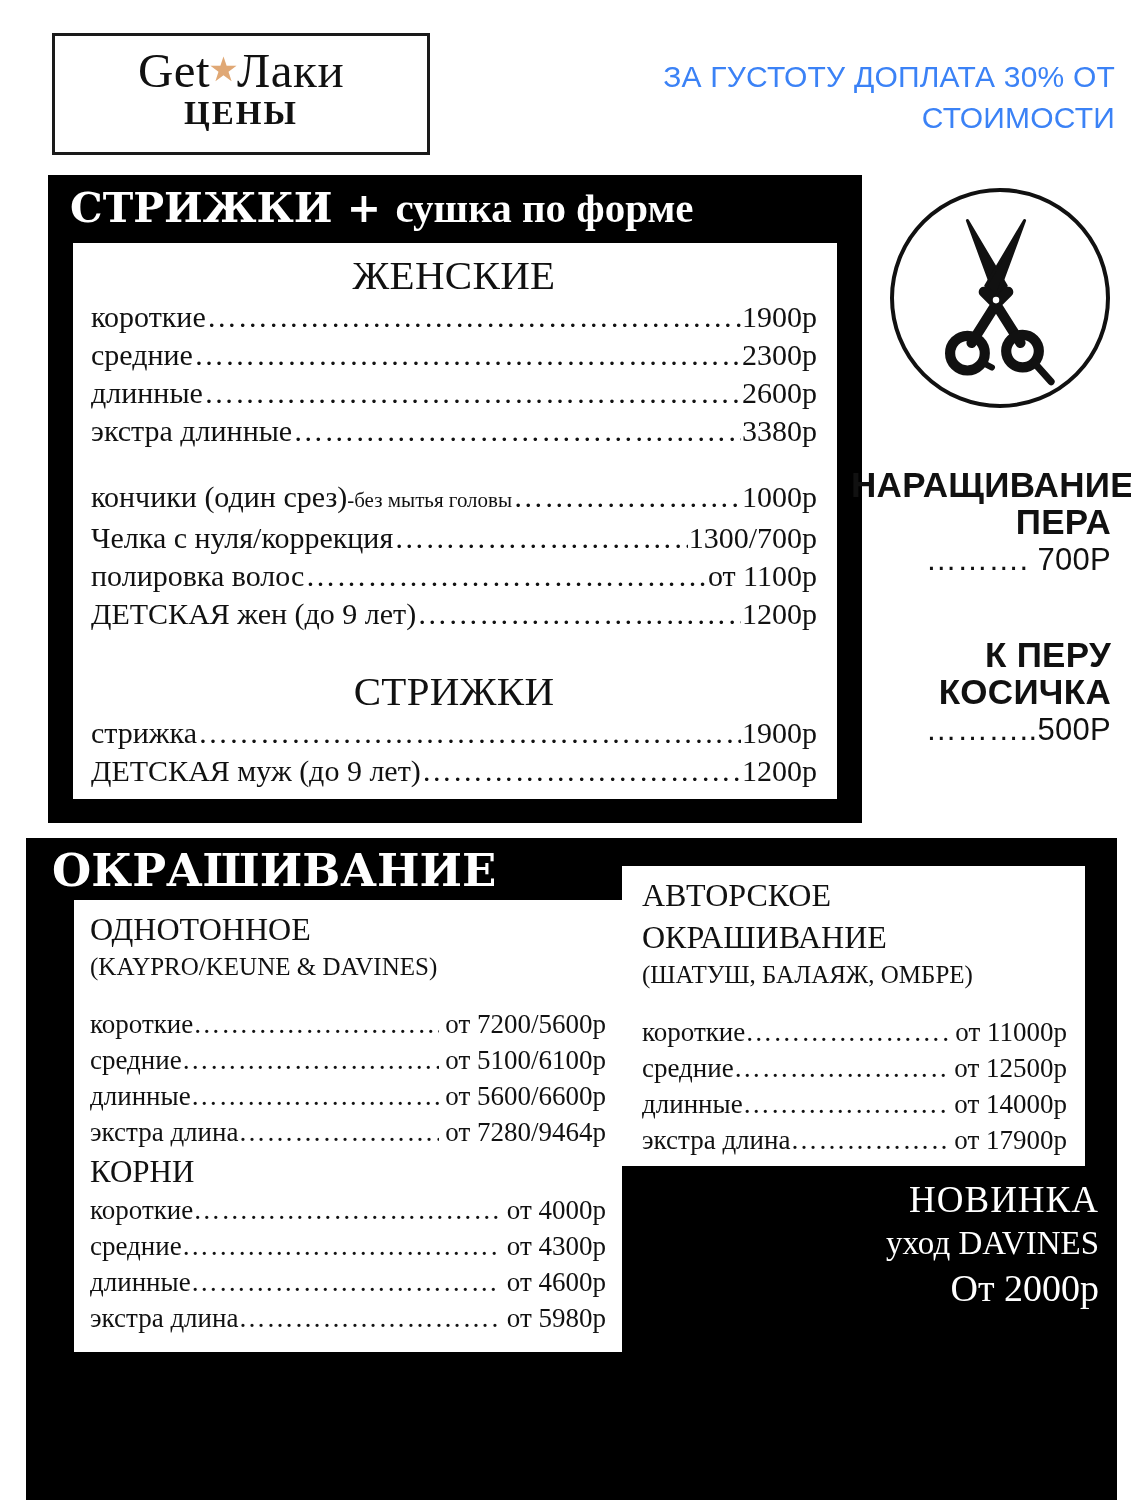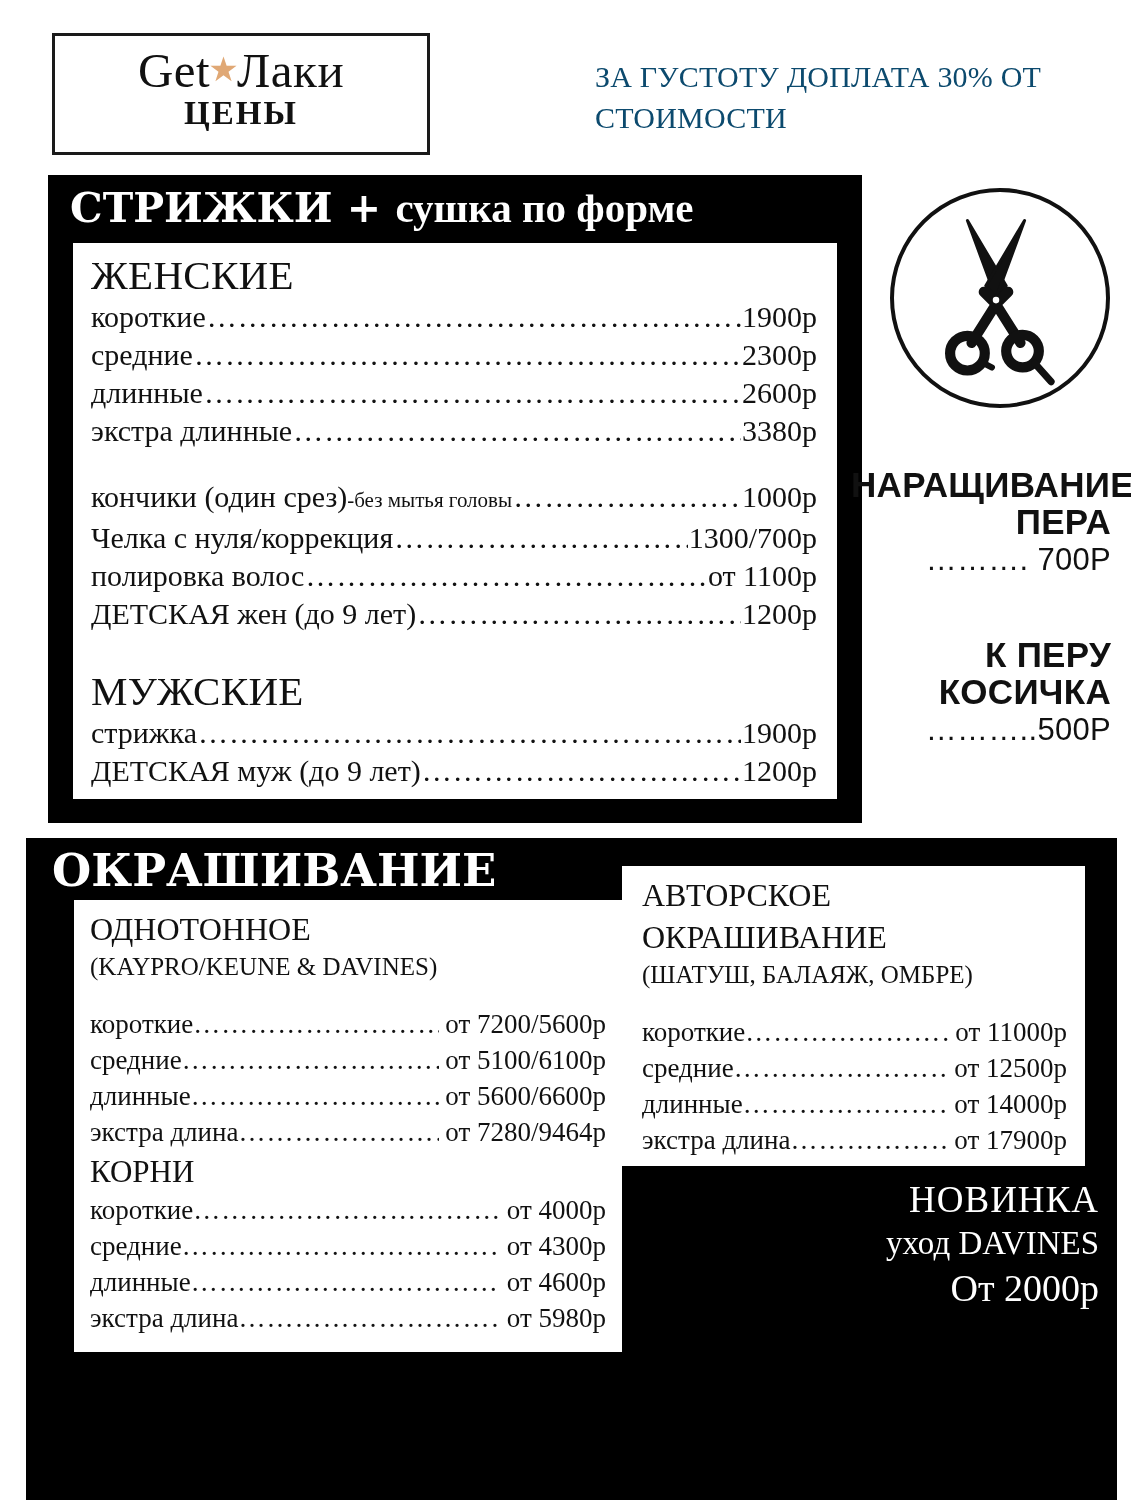--- a/index.html
+++ b/index.html
@@ -51,46 +51,47 @@
     font-weight: bold;
     font-size: 33px;
     line-height: 36px;
     letter-spacing: 2px;
     margin-top: -4px;
   }
   .surcharge {
     position: absolute;
     right: 16px; top: 40px;
     width: 520px;
-    font-family: Liberation Serif, serif;
+    text-align: right;
+    font-family: Liberation Sans, sans-serif;
     font-size: 30px;
     line-height: 41px;
     letter-spacing: 0.2px;
-    color: #0c4a6e;
+    color: #3b82f6;
   }
 
   
   .panel-black {
     position: absolute;
     background: #000000;
   }
   .panel-title {
     color: #ffffff;
     font-family: "DejaVu Serif", "Liberation Serif", serif;
     font-weight: bold;
   }
   .white-box {
     position: absolute;
     background: #ffffff;
   }
 
   
   #cuts-panel {
     left: 48px; top: 175px;
-    width: 814px; height: 648px;
+    width: 814px; height: 648px; text-align: center;
   }
   #cuts-title {
     position: absolute;
     left: 22px; top: 6px;
     font-size: 41px;
     line-height: 54px;
     white-space: nowrap;
   }
   #cuts-title .thin {
     font-family: "Liberation Serif", "DejaVu Serif", serif;
@@ -290,21 +291,21 @@
         <span class="val">от 1100р</span>
       </div>
       <div class="price-row">
         <span class="label">ДЕТСКАЯ жен (до 9 лет) </span>
         <span class="dots">…………………………………………………………………………………………………………</span>
         <span class="val">1200р</span>
       </div>
 
       <div class="gap-md"></div>
 
-      <div class="sect-head">МУЖСКИЕ</div>
+      <div class="sect-head">СТРИЖКИ</div>
 
       <div class="price-row">
         <span class="label">стрижка</span>
         <span class="dots">…………………………………………………………………………………………………………</span>
         <span class="val">1900р</span>
       </div>
       <div class="price-row">
         <span class="label">ДЕТСКАЯ муж (до 9 лет) </span>
         <span class="dots">…………………………………………………………………………………………………………</span>
         <span class="val">1200р</span>

